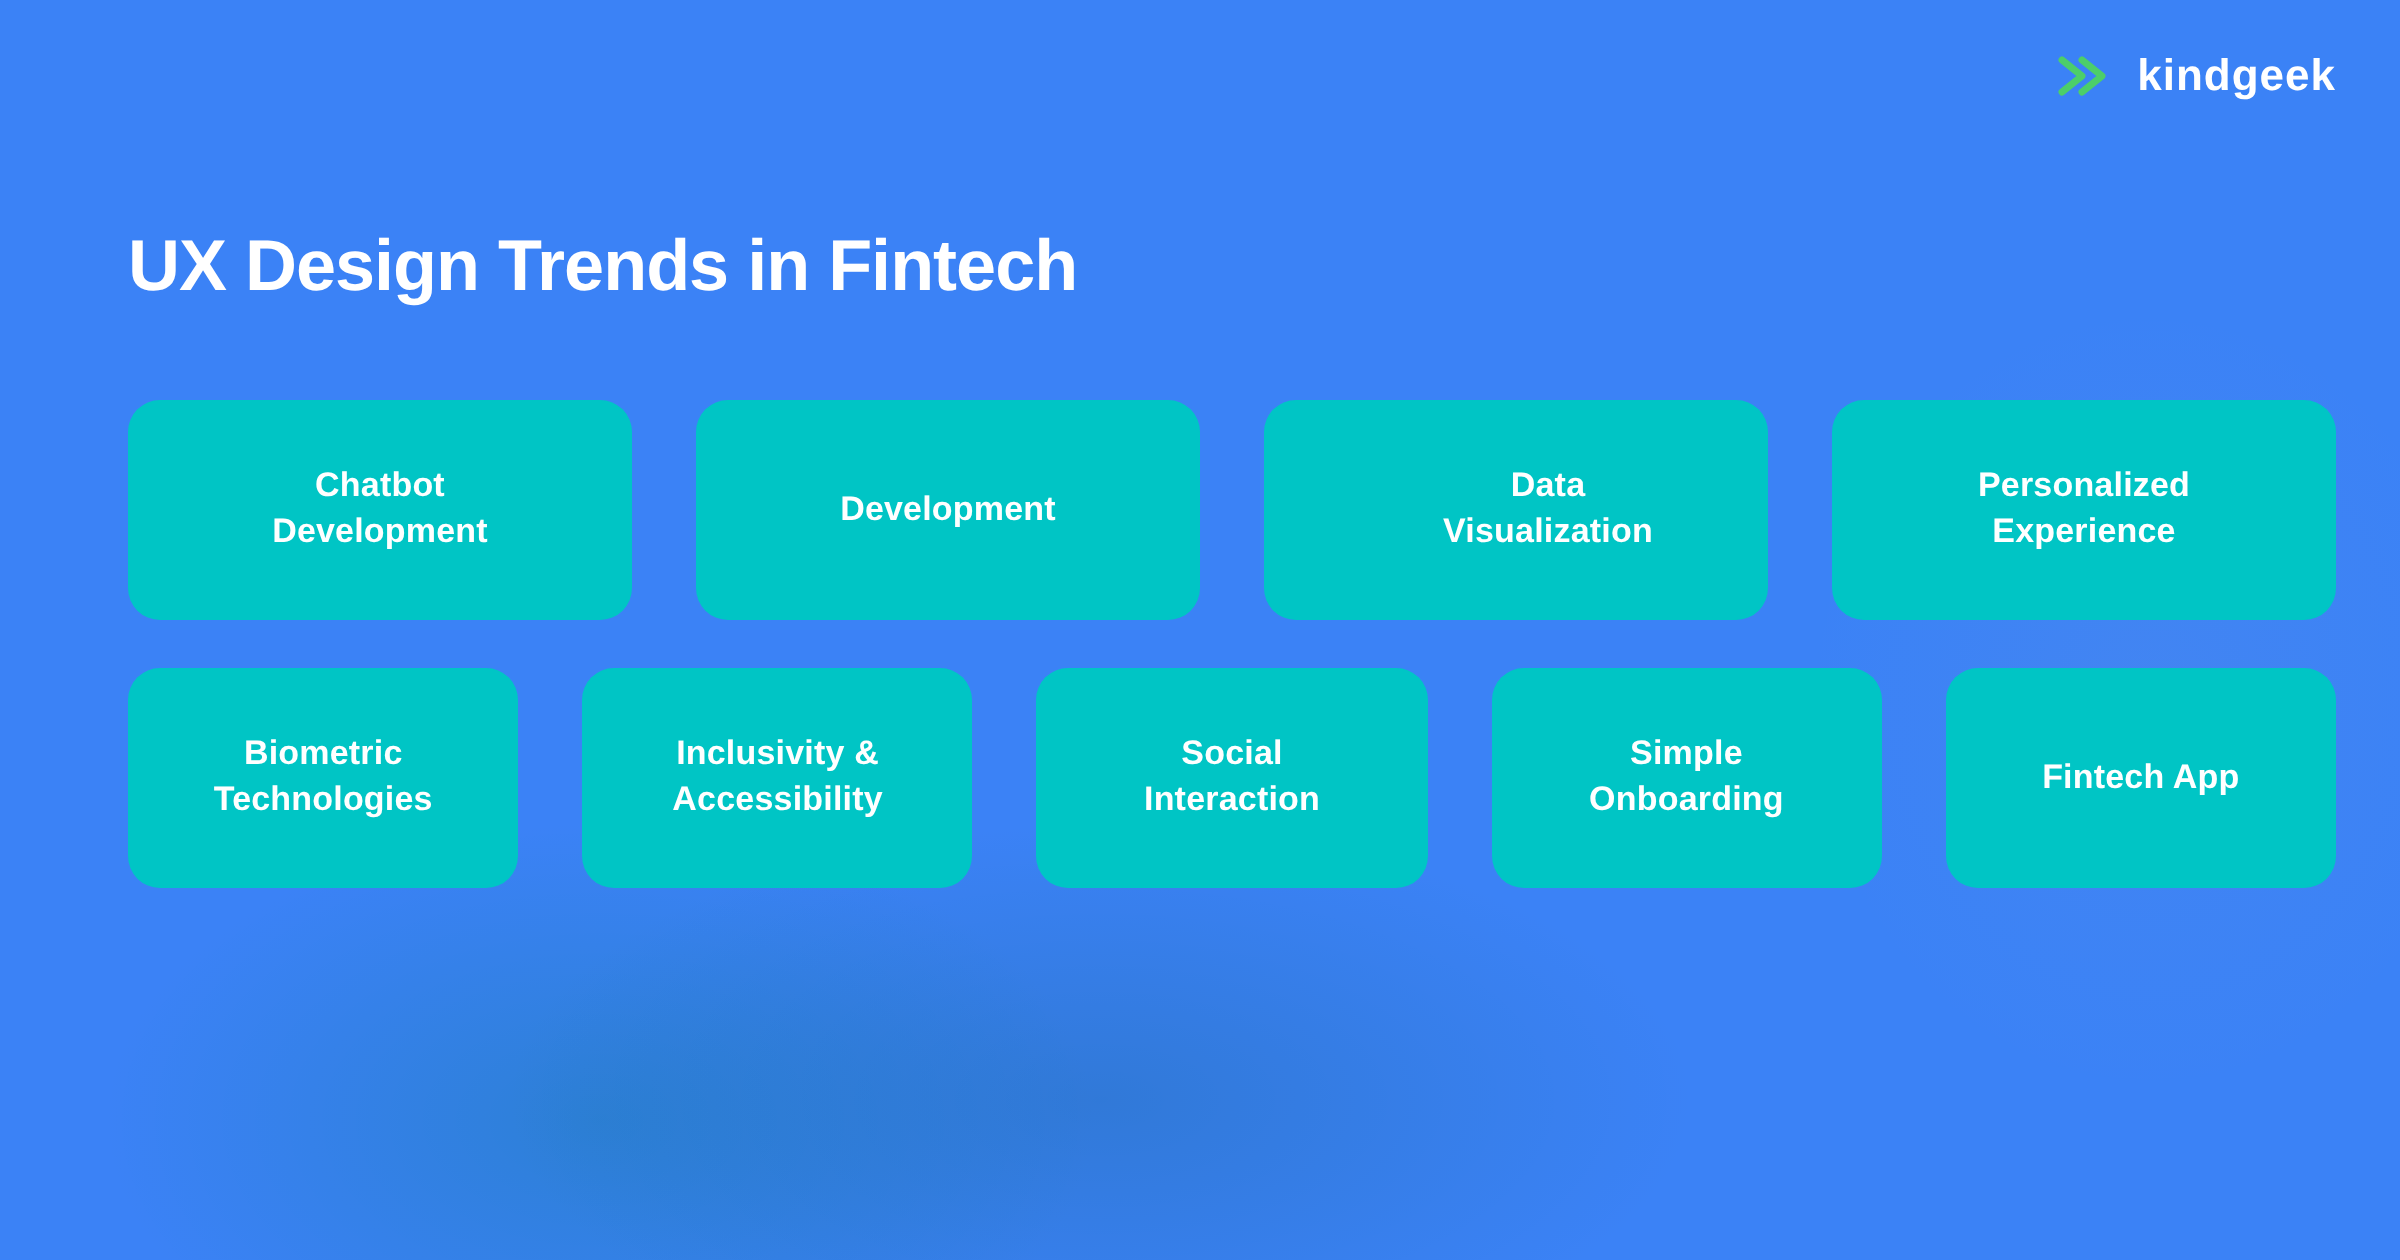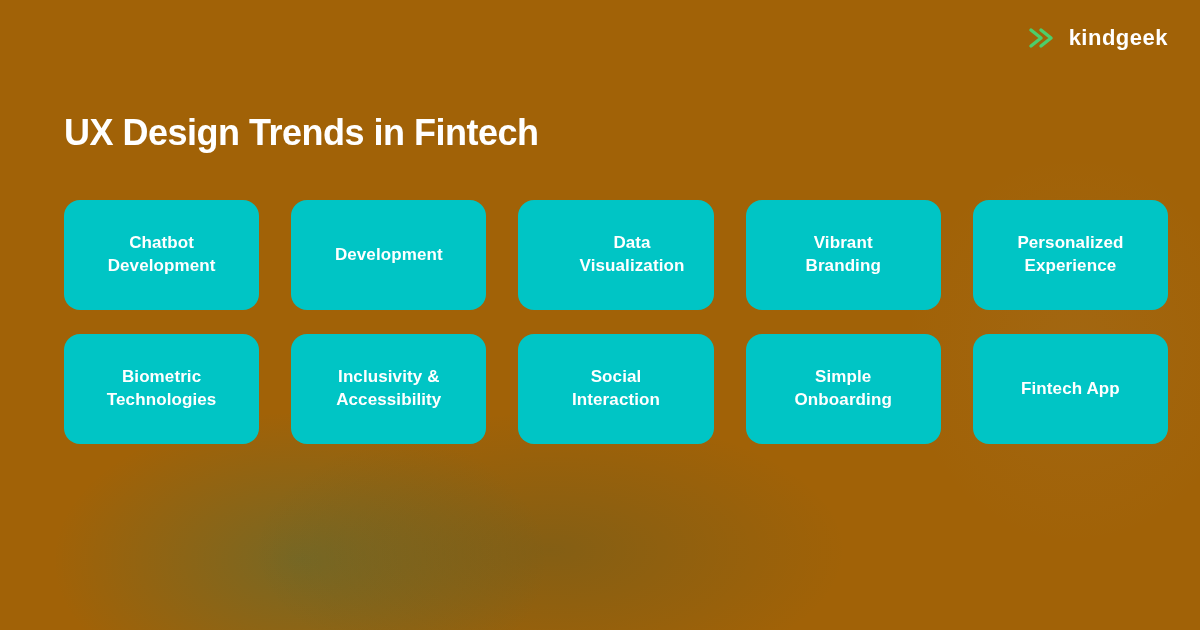--- a/index.html
+++ b/index.html
@@ -11,21 +11,21 @@
     body {
       width: 1200px;
       height: 630px;
       overflow: hidden;
       font-family: 'Arial', sans-serif;
     }
 
     .background {
       width: 1200px;
       height: 630px;
-      background-color: #a16207;
+      background-color: #3b82f6;
       position: relative;
       overflow: hidden;
     }
 
     
     .glow-bottom-left {
       position: absolute;
       bottom: -80px;
       left: 50px;
       width: 500px;
@@ -151,24 +151,20 @@
 Development</span>
       </div>
       <div class="card">
         <span class="card-label">Development</span>
       </div>
       <div class="card">
         <span class="card-label" style="white-space: pre-line; margin-left: 32px;">Data
 Visualization</span>
       </div>
       <div class="card">
-        <span class="card-label" style="white-space: pre-line;">Vibrant
-Branding</span>
-      </div>
-      <div class="card">
         <span class="card-label" style="white-space: pre-line;">Personalized
 Experience</span>
       </div>
     </div>
 
     <div class="cards-row">
       <div class="card">
         <span class="card-label" style="white-space: pre-line;">Biometric
 Technologies</span>
       </div>

